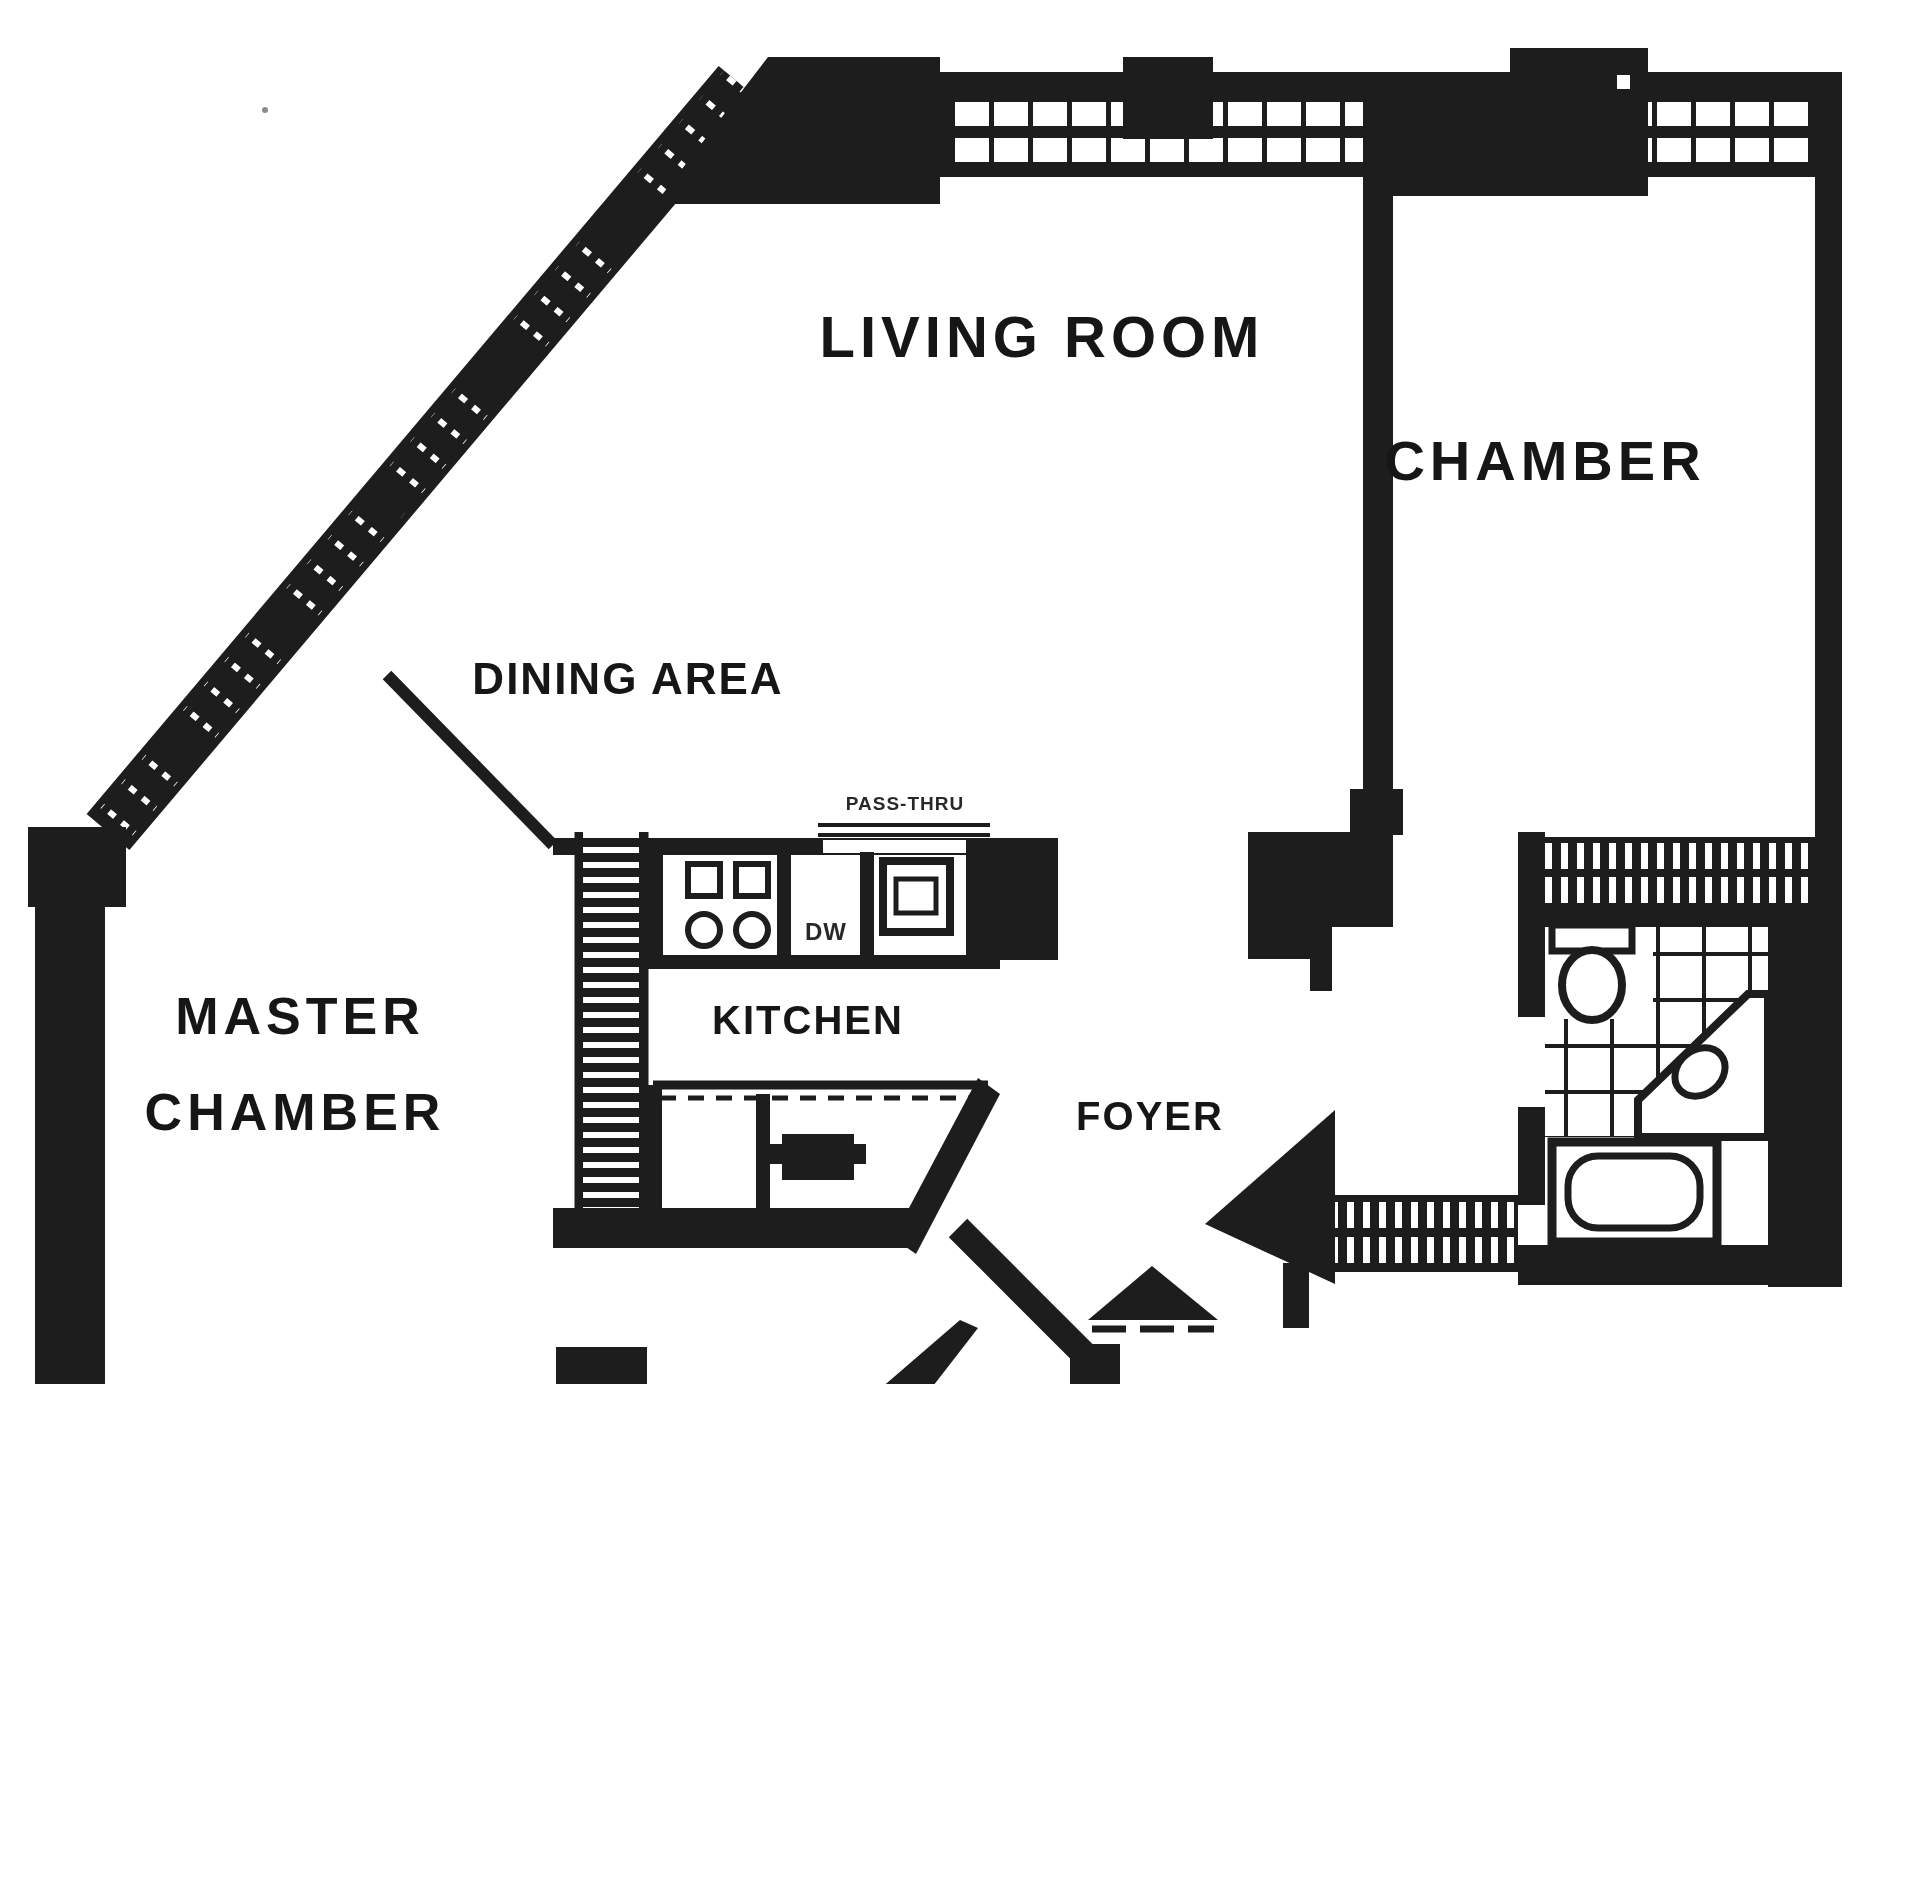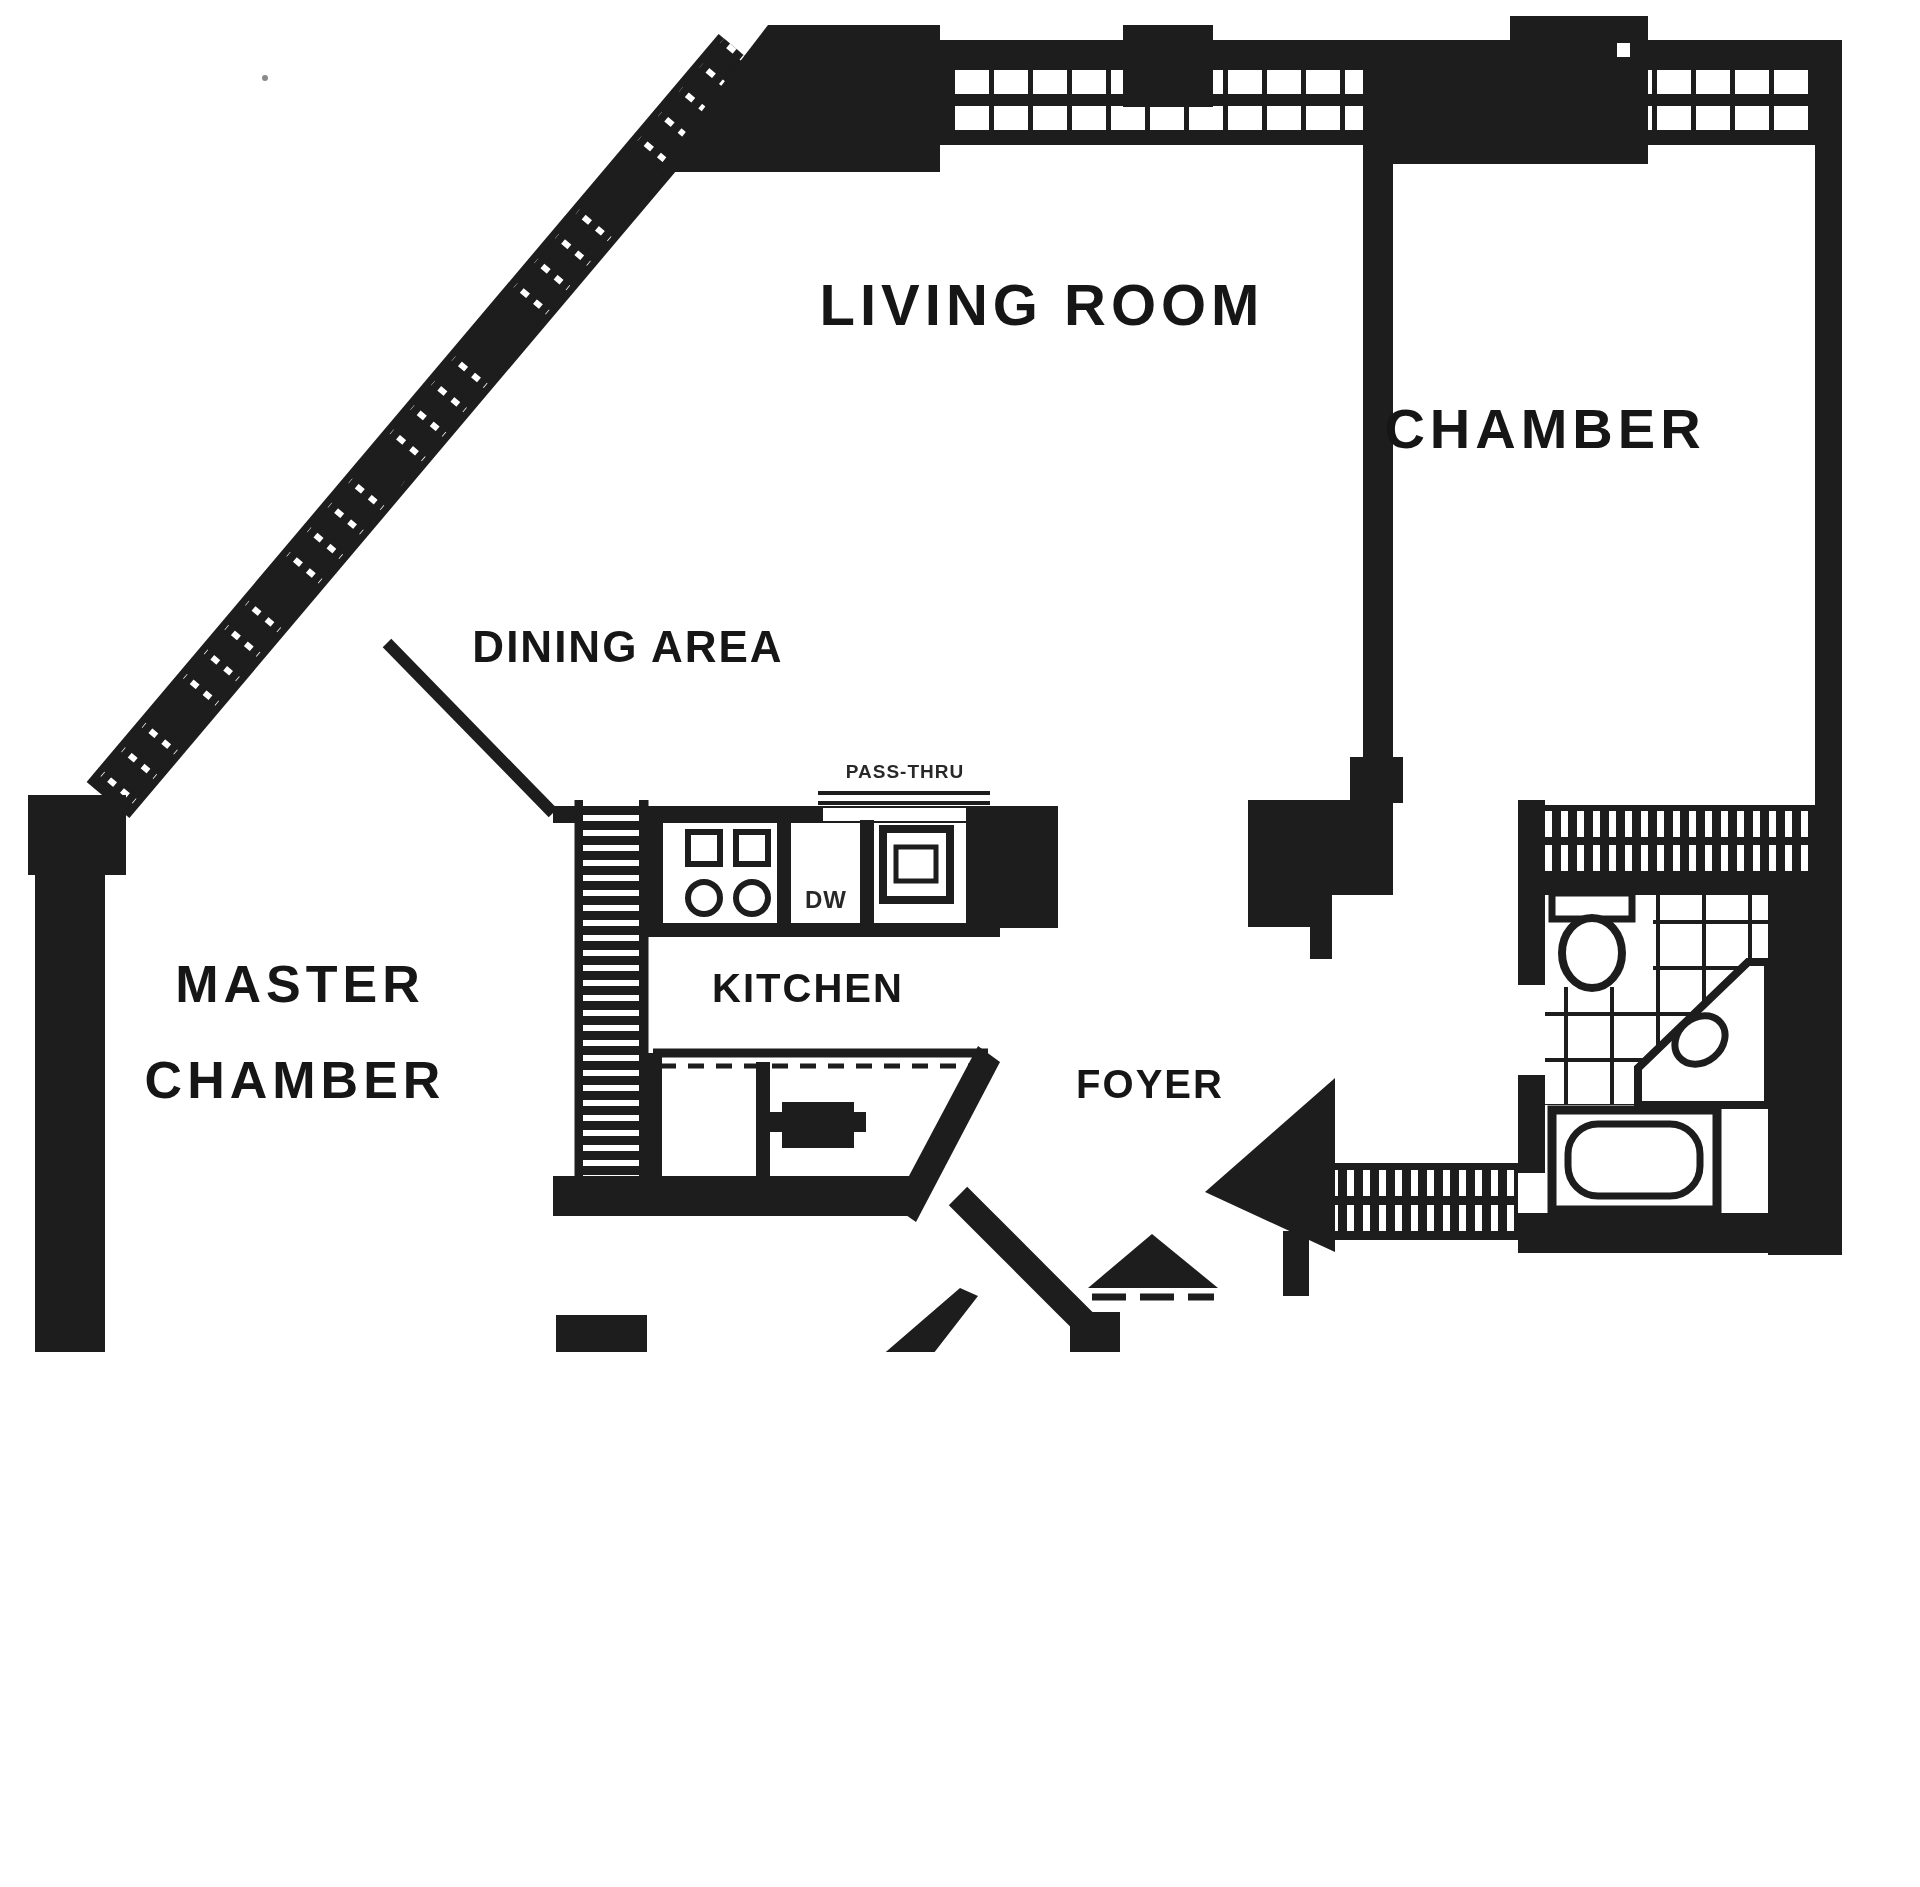--- a/index.html
+++ b/index.html
@@ -1,16 +1,16 @@
 <!DOCTYPE html>
 <html><head>
 <meta charset="utf-8">
 <style>
   html,body{margin:0;padding:0;background:#ffffff;}
-  .page{width:1920px;height:1352px;position:relative;background:#ffffff;overflow:hidden;}
+  .page{width:1920px;height:1352px;position:relative;background:#ffffff;overflow:hidden;margin-top:32px;}
   svg{display:block}
   text{font-family:"Liberation Sans","DejaVu Sans",sans-serif;font-weight:700;fill:#161616;}
   .room-label{letter-spacing:5px;}
   .small-label{letter-spacing:2px;}
   .tiny-label{letter-spacing:1px;opacity:.92}
 </style>
 </head>
 <body>
 
 <div class="page">

